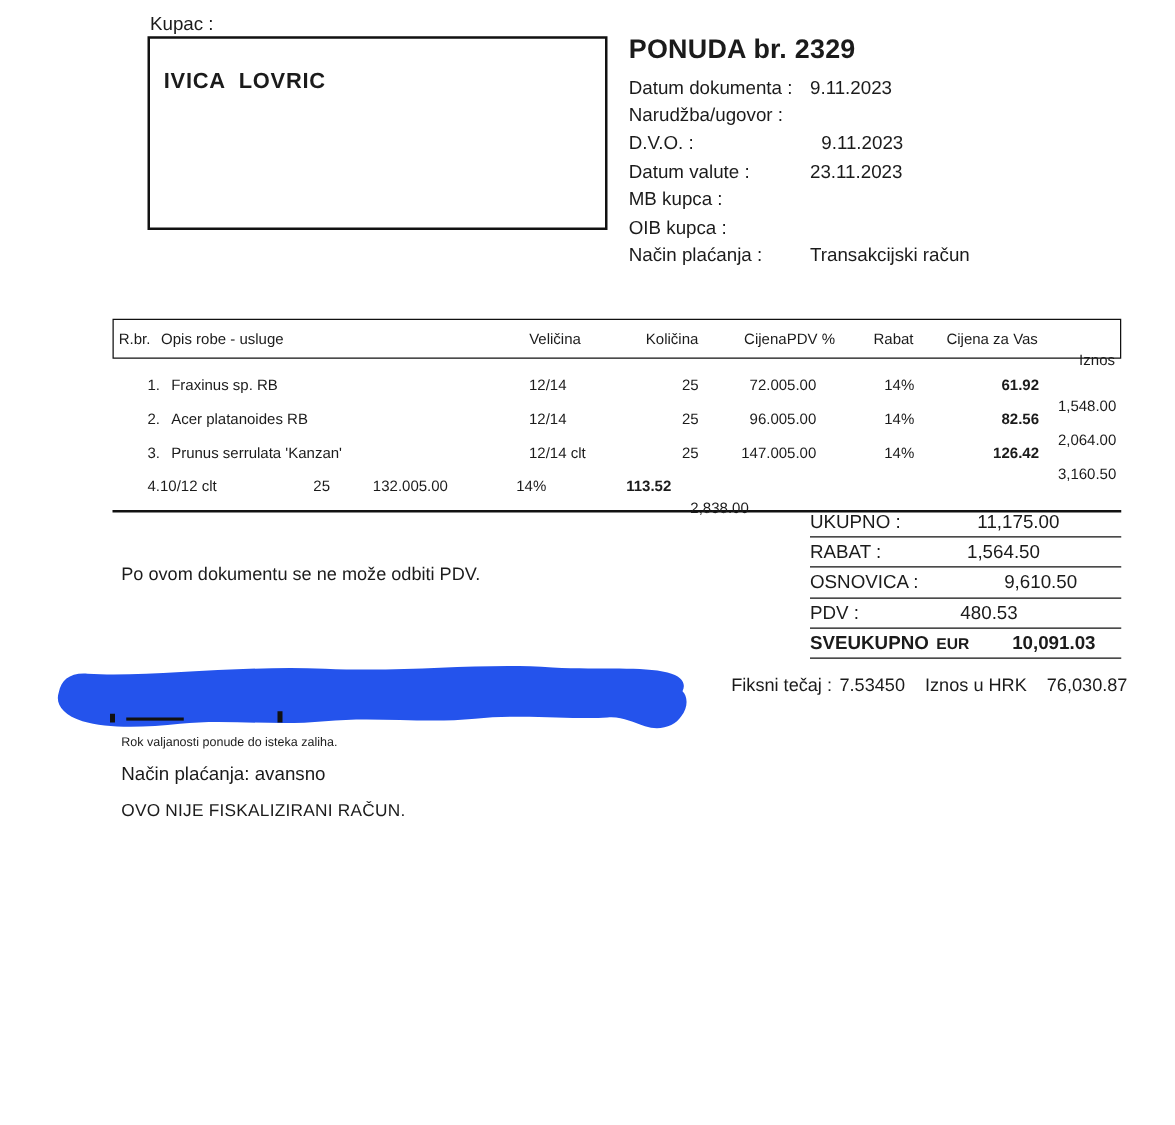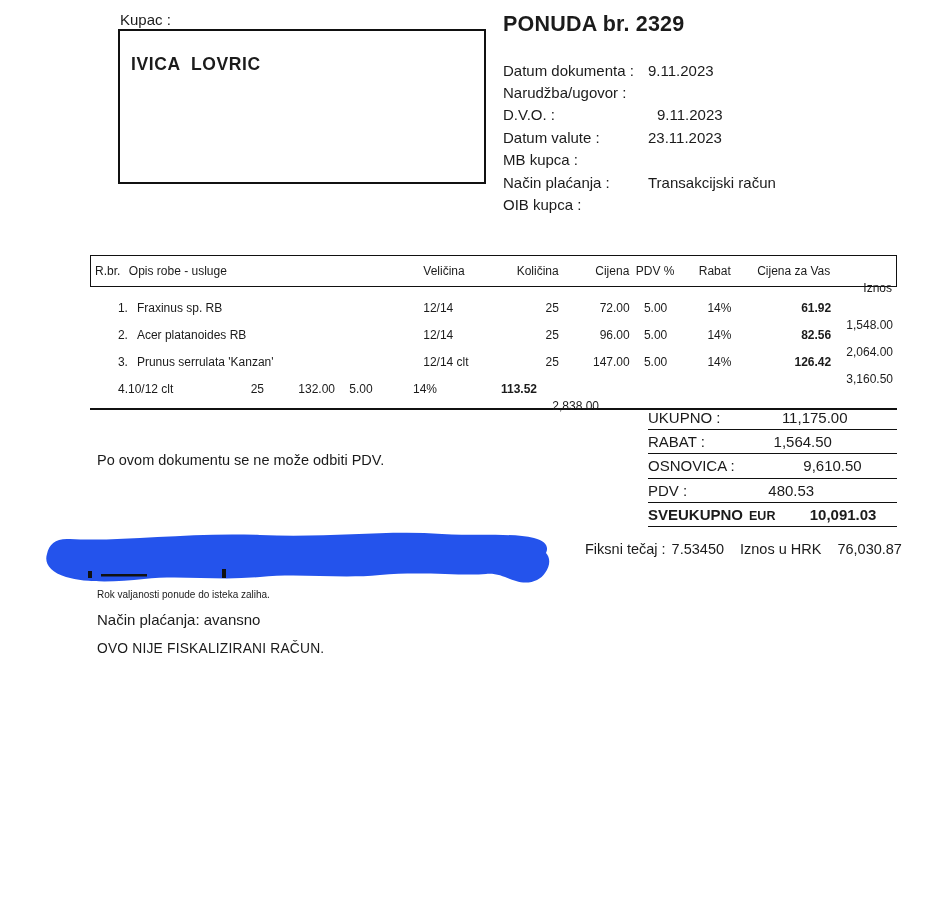--- a/index.html
+++ b/index.html
@@ -18,21 +18,21 @@
   #kupac-box {
     left: 118px; top: 29px; width: 368px; height: 155px;
     border: 2px solid #111; box-sizing: border-box;
   }
   #kupac-name {
     left: 131px; top: 54px; font-size: 17.5px; font-weight: bold;
     letter-spacing: 0.6px; white-space: pre;
   }
 
   
-  #doc-title { left: 503px; top: 12px; font-size: 21.5px; font-weight: bold; letter-spacing: 0.2px; }
+  #doc-title { left: 503px; top: 27px; font-size: 21.5px; font-weight: bold; letter-spacing: 0.2px; }
   #doc-details { left: 503px; top: 59px; font-size: 15px; }
   .detail-row { display: flex; height: 22.4px; align-items: center; }
   .detail-label { width: 145px; flex: none; }
   .detail-value { white-space: nowrap; }
   .val-indent { margin-left: 9px; }
 
   
   #items-table { left: 90px; top: 255px; width: 807px; font-size: 12px; }
   #items-header {
     display: flex; align-items: center;
@@ -40,21 +40,21 @@
     height: 32px; padding: 0 4px;
   }
   #items-body { padding: 7px 4px 6px 4px; border-bottom: 2px solid #111; }
   .item-row { display: flex; align-items: center; height: 27px; }
   .cell { white-space: nowrap; box-sizing: border-box; }
   .c-rbr { width: 34px; text-align: right; }
   .c-opis { width: 296px; text-align: left; padding-left: 9px; }
   .c-vel { width: 88px; text-align: left; }
   .c-kol { width: 48px; text-align: right; }
   .c-cij { width: 71px; text-align: right; }
-  .c-pdv { width: 52px; text-align: center; }
+  .c-pdv { width: 52px; text-align: left; }
   .c-rab { width: 50px; text-align: right; }
   .c-czv { width: 100px; text-align: right; }
   .c-izn { width: 62px; text-align: right; margin-top: 34px; }
   .bold { font-weight: bold; }
 
   
   #totals { left: 648px; top: 406px; width: 249px; font-size: 15px; }
   .total-row {
     display: flex; align-items: center;
     height: 23.2px; border-bottom: 1.5px solid #111;
@@ -105,26 +105,26 @@
     </div>
     <div class="detail-row">
       <span class="detail-label">Datum valute :</span>
       <span class="detail-value">23.11.2023</span>
     </div>
     <div class="detail-row">
       <span class="detail-label">MB kupca :</span>
       <span class="detail-value"></span>
     </div>
     <div class="detail-row">
+      <span class="detail-label">OIB kupca :</span>
+      <span class="detail-value"></span>
+    </div>
+    <div class="detail-row">
       <span class="detail-label">Način plaćanja :</span>
       <span class="detail-value">Transakcijski račun</span>
-    </div>
-    <div class="detail-row">
-      <span class="detail-label">OIB kupca :</span>
-      <span class="detail-value"></span>
     </div>
   </div>
 
   <div class="abs" id="items-table">
     <div id="items-header">
       <span class="cell c-rbr" style="text-align:left;">R.br.</span>
       <span class="cell c-opis" style="padding-left:0;">Opis robe - usluge</span>
       <span class="cell c-vel">Veličina</span>
       <span class="cell c-kol">Količina</span>
       <span class="cell c-cij">Cijena</span>

